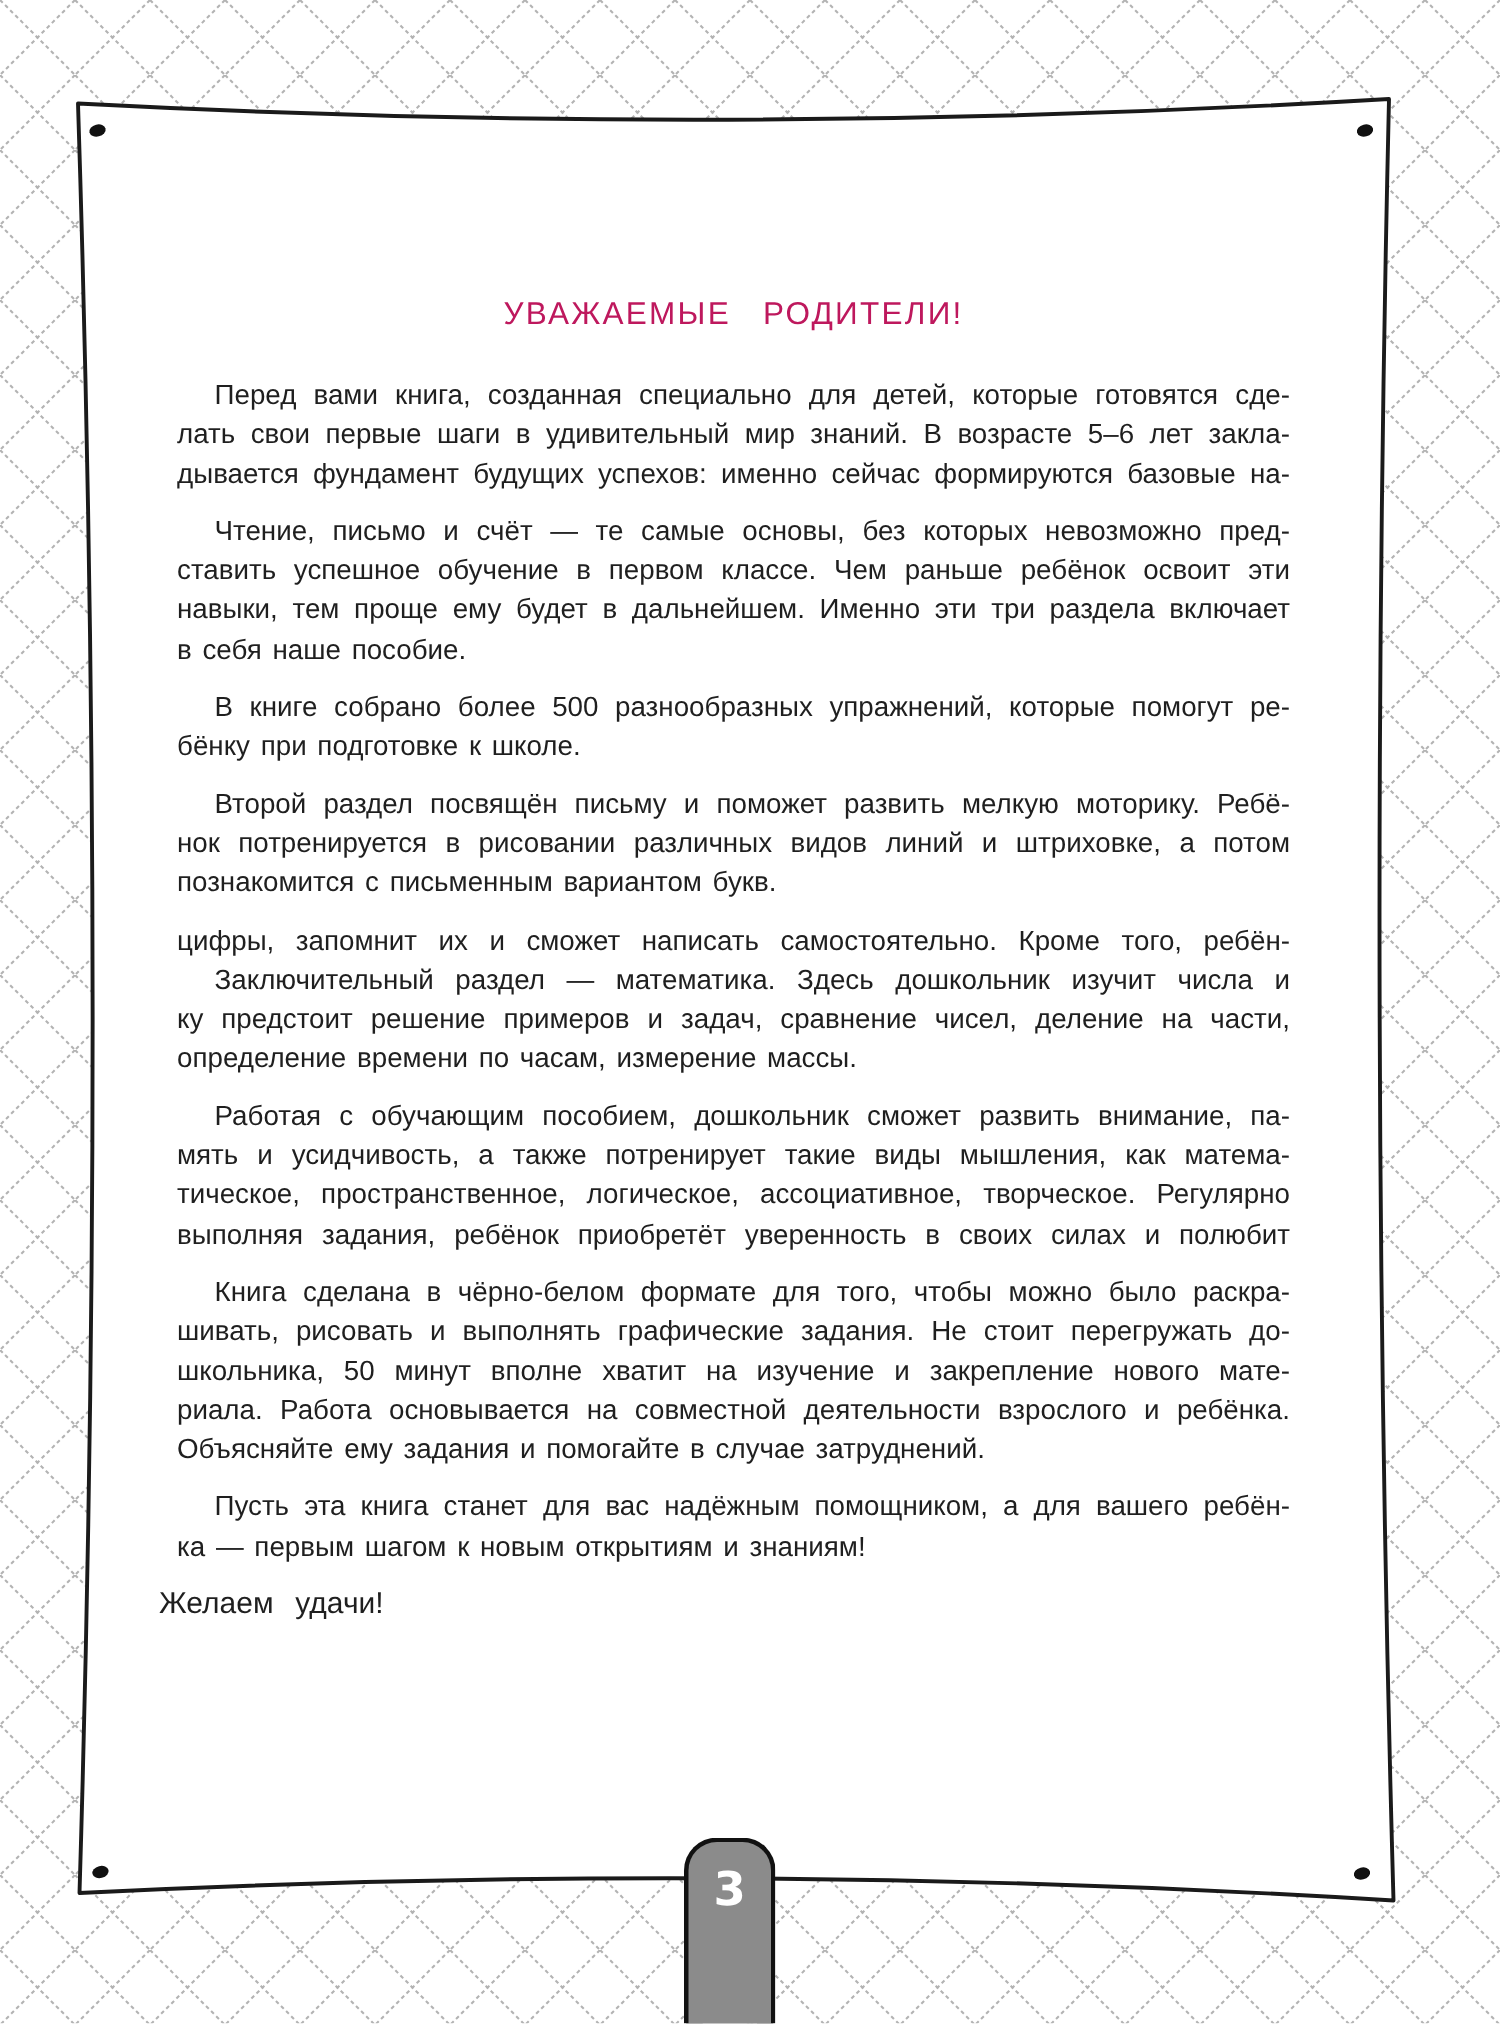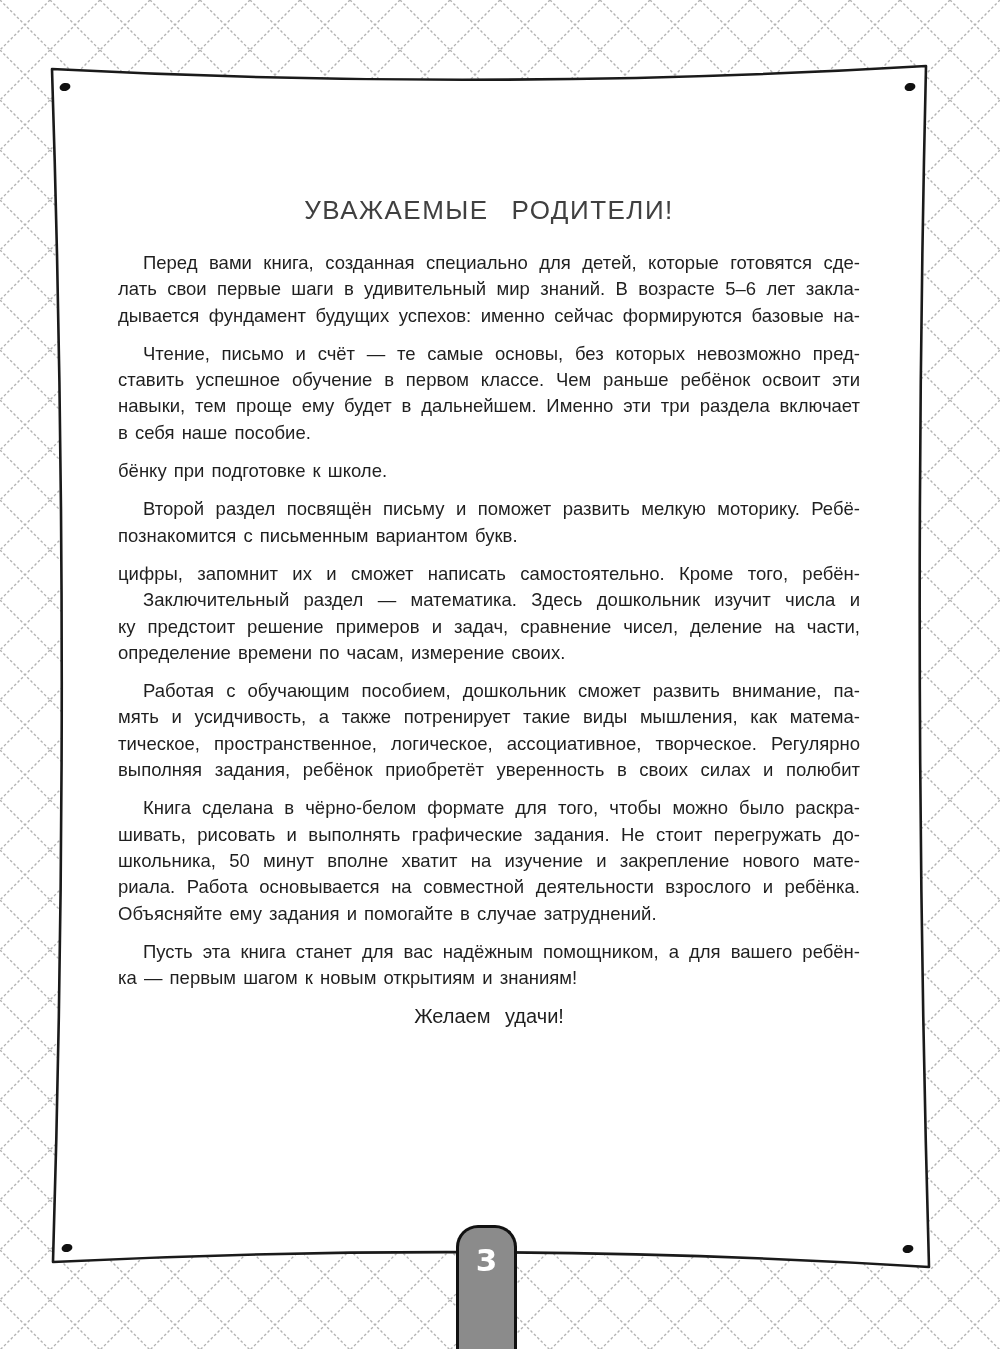--- a/index.html
+++ b/index.html
@@ -16,33 +16,33 @@
     overflow:hidden;
     font-family:"Liberation Sans",sans-serif;
     color:var(--ink);
   }
   #bg{position:absolute;left:0;top:0;z-index:0}
   .text-block{
     position:absolute;left:106px;top:196px;width:766px;z-index:2;
   }
   .title{
     height:28px;line-height:28px;margin:0 0 26px 0;
-    font-size:26px;font-weight:400;letter-spacing:1.5px;word-spacing:14px;
-    text-align:center;color:#404040;
+    font-size:21px;font-weight:400;letter-spacing:1.5px;word-spacing:14px;
+    text-align:center;color:#be185d;
   }
   .para{margin:12px;padding:0}
   .line{
     font-size:18.5px;line-height:26.3px;word-spacing:2px;
     text-align:justify;text-align-last:justify;
   }
   .line.first{text-indent:25px}
   .line.last{text-align-last:left}
   .closing{
     margin-top:9px;font-size:20px;line-height:26.5px;
-    text-align:center;word-spacing:9px;
+    word-spacing:9px;
   }
   .page-tab{
     position:absolute;left:456px;top:1225px;width:61px;height:124px;
     box-sizing:border-box;z-index:3;
     background:var(--tab-bg);
     border:3px solid #111;border-bottom:none;
     border-radius:22px 22px 0 0;
     text-align:center;
   }
   .page-num{
@@ -77,31 +77,33 @@
         <div class="line">лать свои первые шаги в удивительный мир знаний. В возрасте 5–6 лет закла-</div>
         <div class="line">дывается фундамент будущих успехов: именно сейчас формируются базовые на-</div>
       </div>
       <div class="para">
         <div class="line first">Чтение, письмо и счёт — те самые основы, без которых невозможно пред-</div>
         <div class="line">ставить успешное обучение в первом классе. Чем раньше ребёнок освоит эти</div>
         <div class="line">навыки, тем проще ему будет в дальнейшем. Именно эти три раздела включает</div>
         <div class="line last">в себя наше пособие.</div>
       </div>
       <div class="para">
+        <div class="line first">В книге собрано более 500 разнообразных упражнений, которые помогут ре-</div>
         <div class="line last">бёнку при подготовке к школе.</div>
       </div>
       <div class="para">
         <div class="line first">Второй раздел посвящён письму и поможет развить мелкую моторику. Ребё-</div>
+        <div class="line">нок потренируется в рисовании различных видов линий и штриховке, а потом</div>
         <div class="line last">познакомится с письменным вариантом букв.</div>
       </div>
       <div class="para">
         <div class="line">цифры, запомнит их и сможет написать самостоятельно. Кроме того, ребён-</div>
         <div class="line first">Заключительный раздел — математика. Здесь дошкольник изучит числа и</div>
         <div class="line">ку предстоит решение примеров и задач, сравнение чисел, деление на части,</div>
-        <div class="line last">определение времени по часам, измерение своих.</div>
+        <div class="line last">определение времени по часам, измерение массы.</div>
       </div>
       <div class="para">
         <div class="line first">Работая с обучающим пособием, дошкольник сможет развить внимание, па-</div>
         <div class="line">мять и усидчивость, а также потренирует такие виды мышления, как матема-</div>
         <div class="line">тическое, пространственное, логическое, ассоциативное, творческое. Регулярно</div>
         <div class="line">выполняя задания, ребёнок приобретёт уверенность в своих силах и полюбит</div>
       </div>
       <div class="para">
         <div class="line first">Книга сделана в чёрно-белом формате для того, чтобы можно было раскра-</div>
         <div class="line">шивать, рисовать и выполнять графические задания. Не стоит перегружать до-</div>

